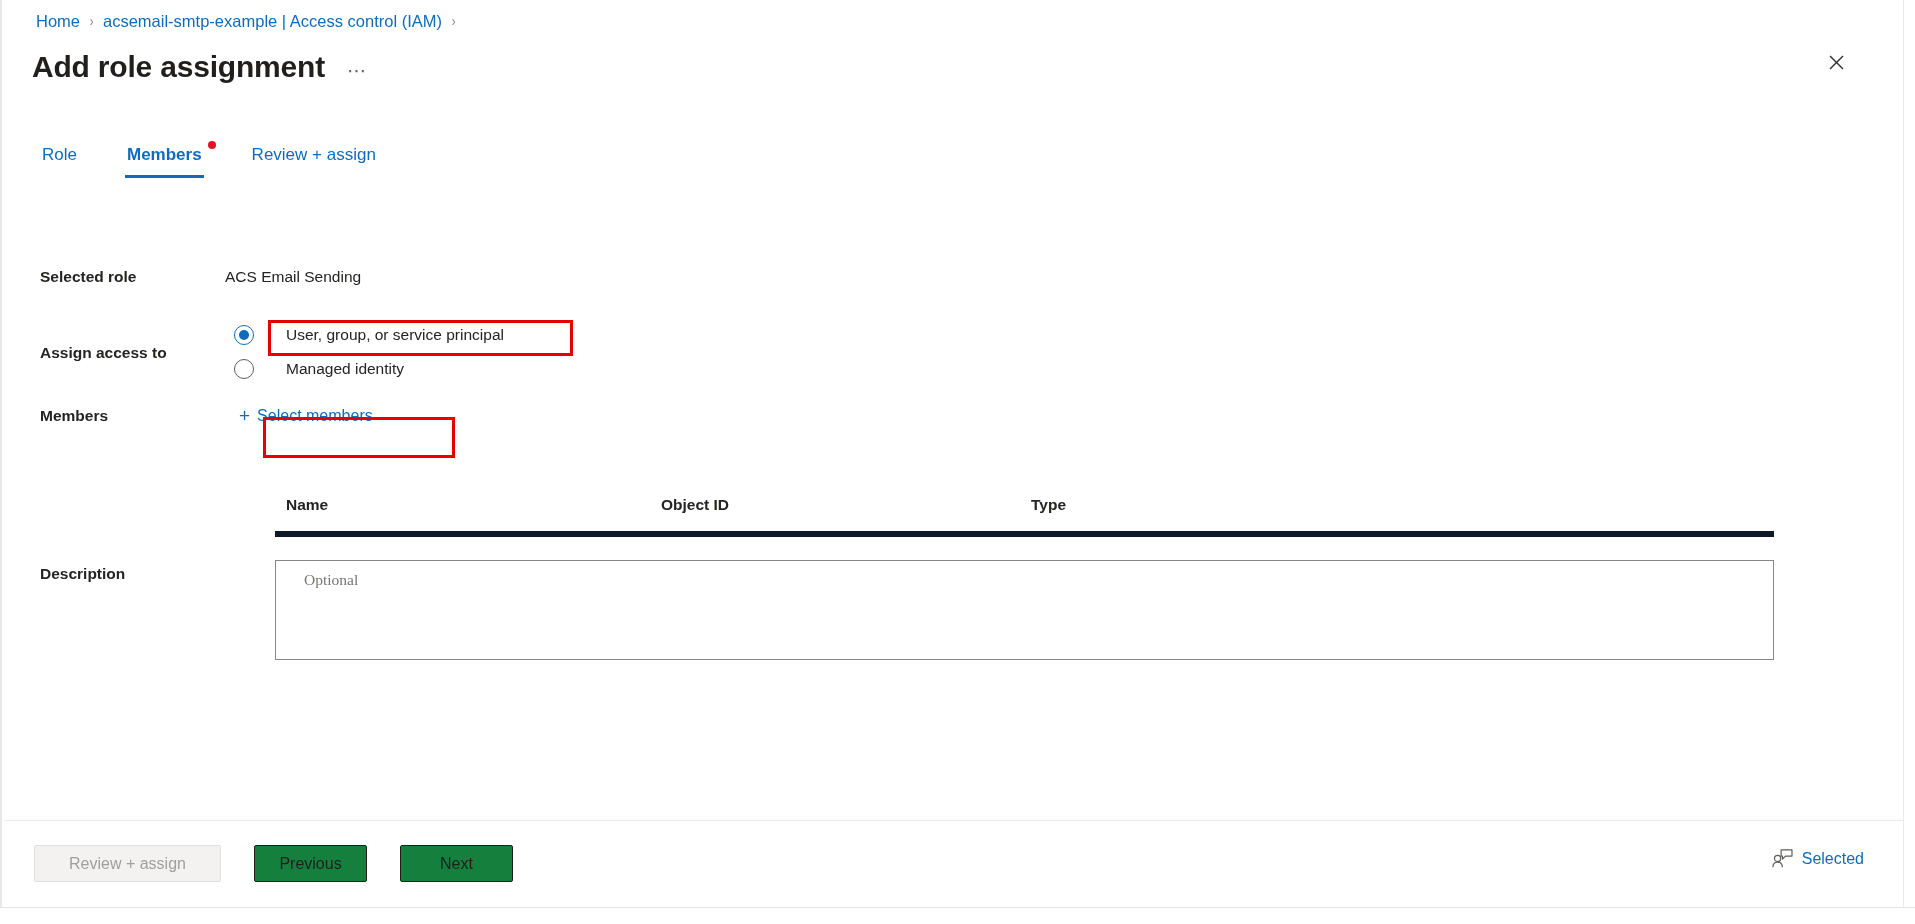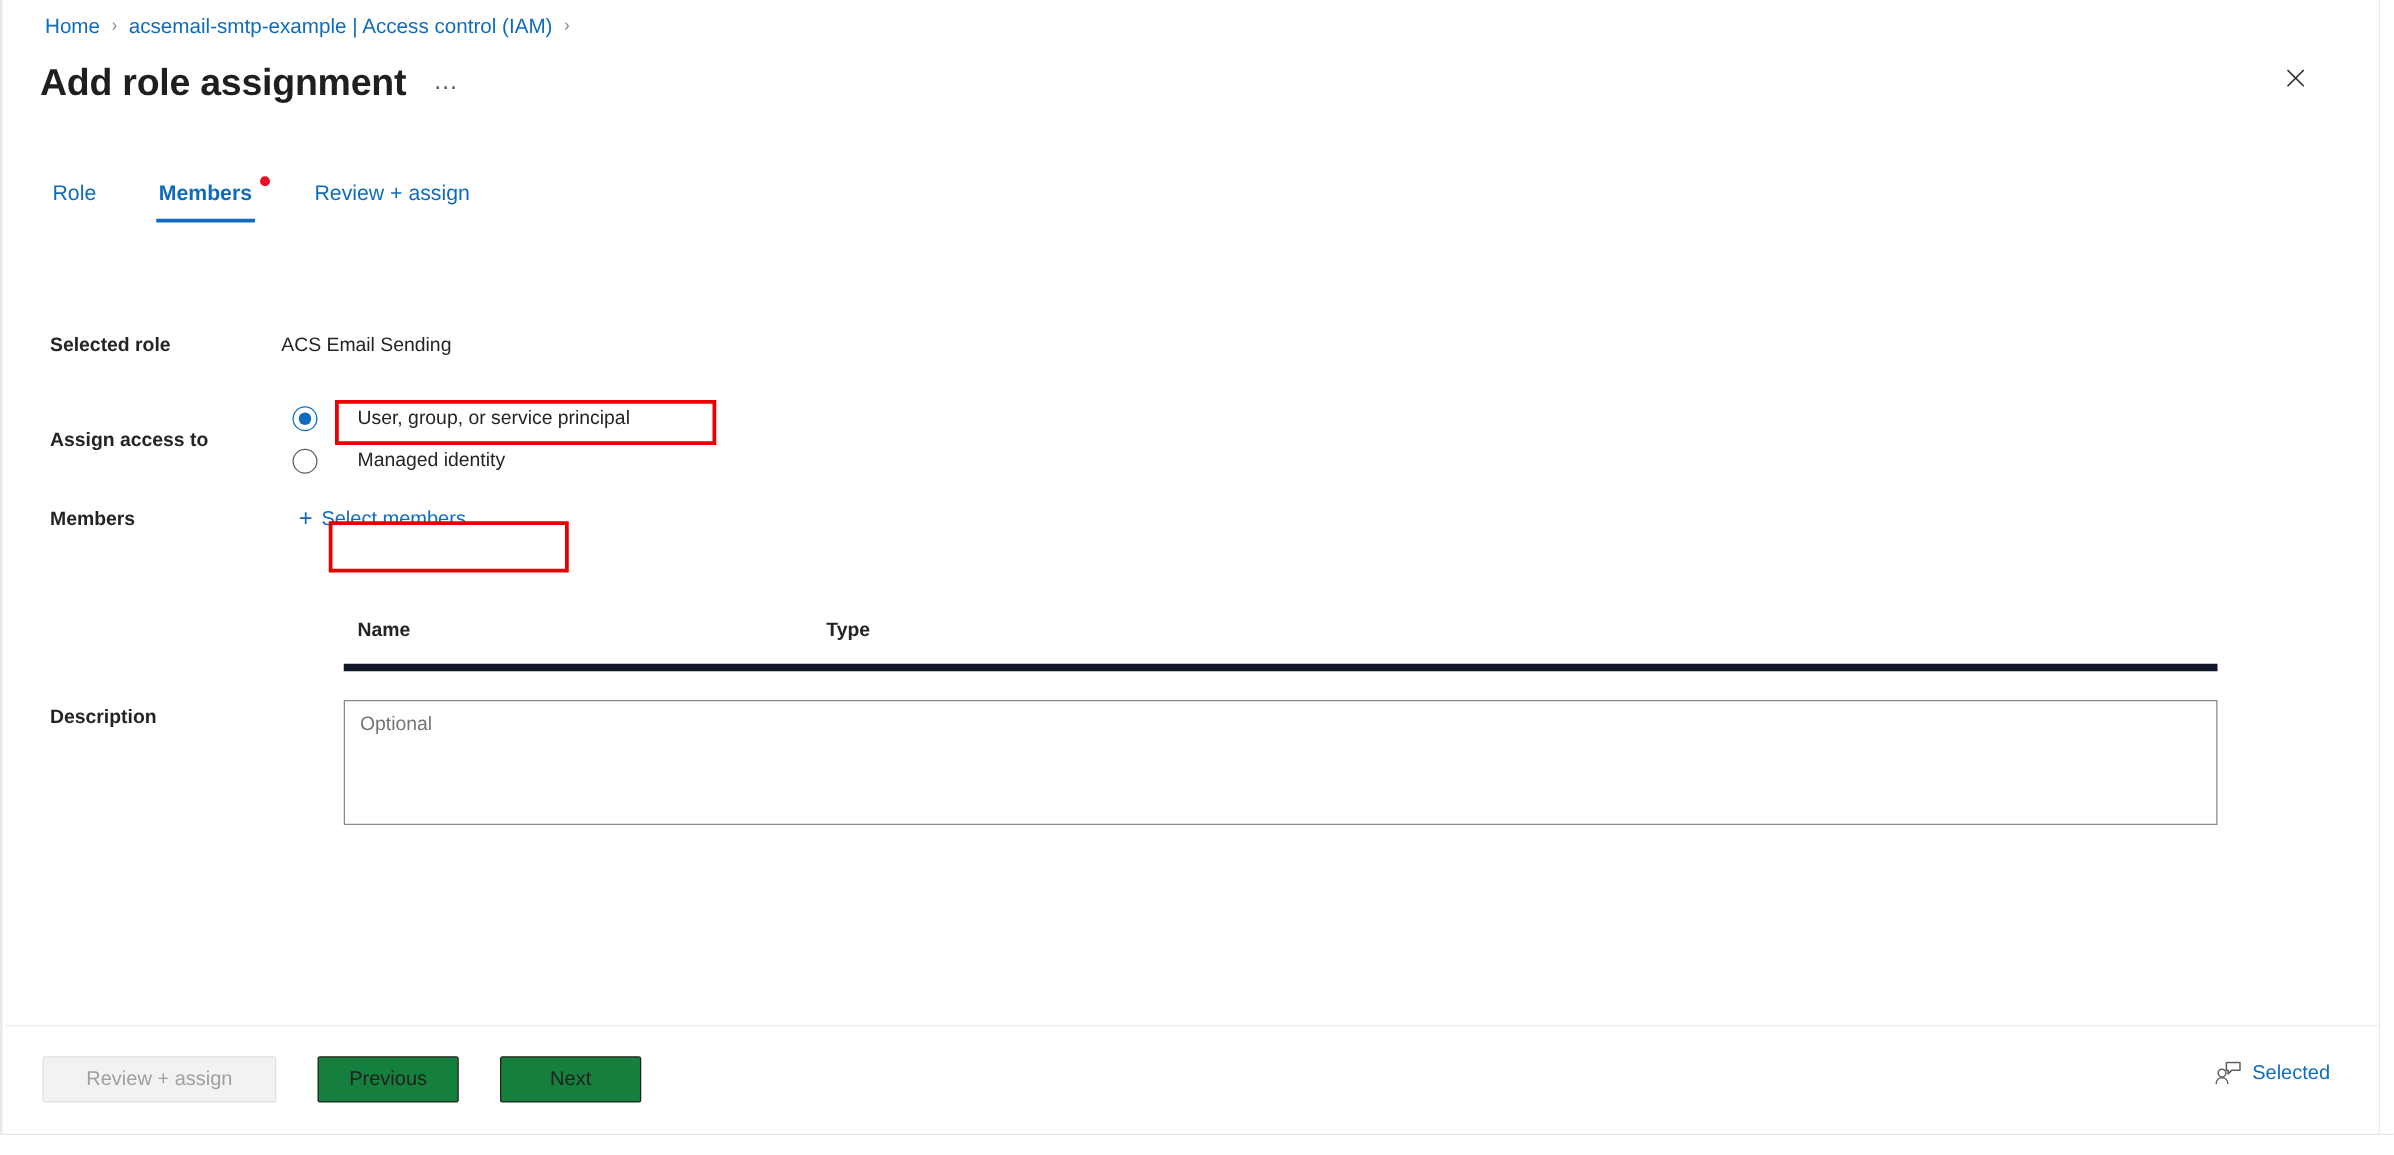--- a/index.html
+++ b/index.html
@@ -284,24 +284,24 @@
   
   #description-box {
     position: absolute;
     left: 273px;
     top: 560px;
     width: 1499px;
     height: 100px;
     box-sizing: border-box;
     border: 1px solid #8a8886;
     background: #ffffff;
-    font-family: Liberation Sans, sans-serif;
-    font-size: 15.5px;
-    color: #252423;
-    padding: 10px 12px;
+    font-family: Liberation Serif, serif;
+    font-size: 15.5px;
+    color: #252423;
+    padding: 10px 28px;
     resize: none;
     outline: none;
   }
   #description-box::placeholder { color: #767573; }
 
   
   #footer {
     position: absolute;
     left: 2px;
     right: 11px;
@@ -427,20 +427,21 @@
     <div class="field-label">Members</div>
     <div id="select-members-link">
       <span id="plus-icon">+</span>
       <span>Select members</span>
     </div>
   </div>
 
   <div id="members-table">
     <div class="thead">
       <div class="th col-name">Name</div>
+      <div class="th col-object">Object ID</div>
       <div class="th col-type">Type</div>
     </div>
   </div>
 
   <div class="form-row" id="row-description">
     <div class="field-label">Description</div>
   </div>
   <textarea id="description-box" placeholder="Optional" style=""></textarea>
 
   <div class="annot-box" id="annot-radio"></div>

